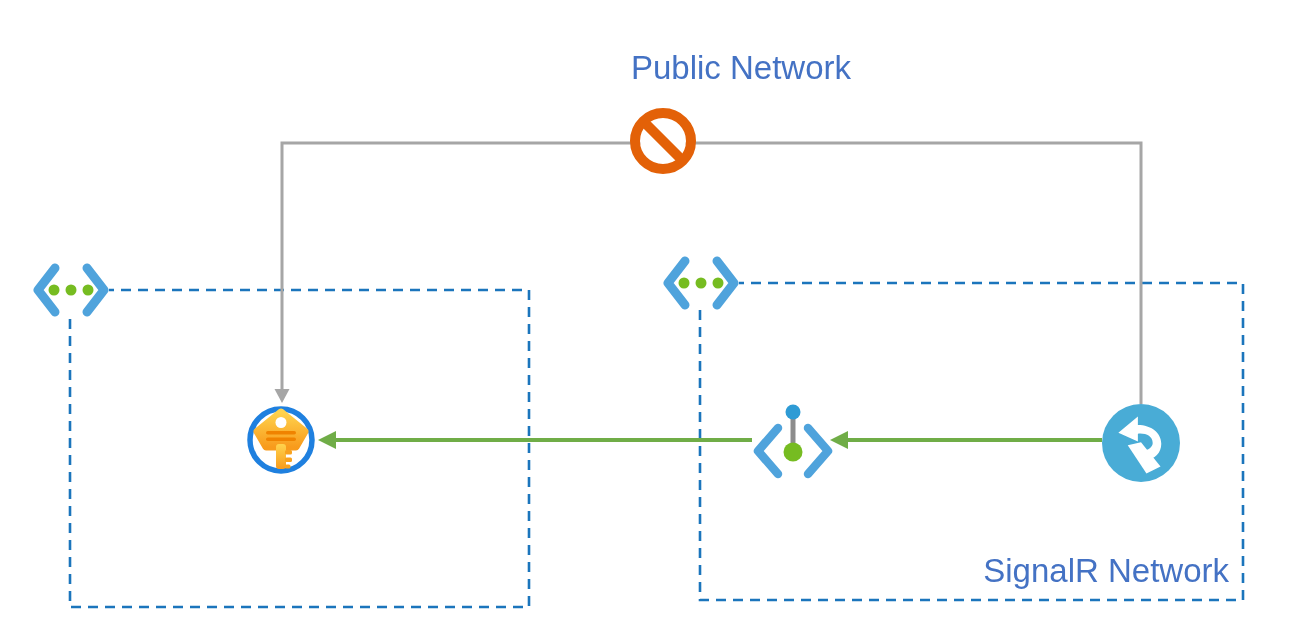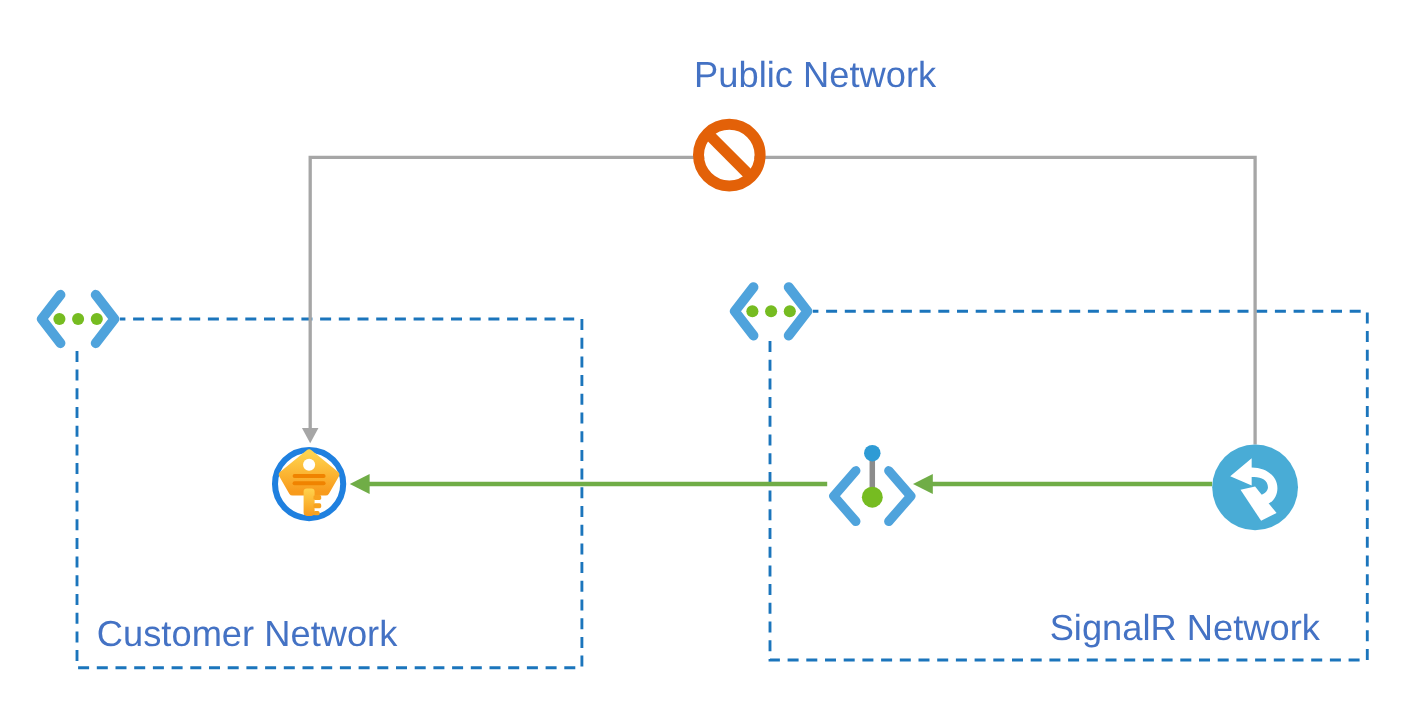--- a/index.html
+++ b/index.html
@@ -13,21 +13,21 @@
   .layer{position:absolute;left:0;top:0;}
   .lbl{
     position:absolute;
     color:#4472C4;
     font-size:33px;
     line-height:40px;
     white-space:nowrap;
   }
   .lbl-public{left:531px;top:48px;width:420px;text-align:center;}
   .lbl-customer{left:88px;top:556px;}
-  .lbl-signalr{left:897px;top:551px;width:303px;text-align:right;}
+  .lbl-signalr{left:926px;top:551px;width:303px;text-align:right;}
 </style>
 </head>
 <body>
 
 <div class="canvas">
 
   <svg class="layer" width="1291" height="641" viewBox="0 0 1291 641">
     <defs>
       <linearGradient id="keyGrad" x1="0" y1="0" x2="0" y2="1">
         <stop offset="0" stop-color="#FFD34D"></stop>
@@ -100,16 +100,15 @@
       <circle cx="1141" cy="443" r="39" fill="#49ACD6"></circle>
       <g transform="translate(1102,404) scale(0.78)" fill="#ffffff">
         <path d="M21,37 L46,16 L46,27 C63,27 76,37 76,51 C76,64 66,73 52,71
                  L46,59 C57,62 65,56 65,50 C65,41 56,37 46,38 L46,48 Z"></path>
         <path d="M33,53 L50,49 L75,80 L57,89 Z"></path>
       </g>
     </g>
   </svg>
 
   <div class="lbl lbl-public">Public Network</div>
-  <div class="lbl lbl-customer">Customer Network</div>
   <div class="lbl lbl-signalr">SignalR Network</div>
 
 </div>
 
 </body></html>

